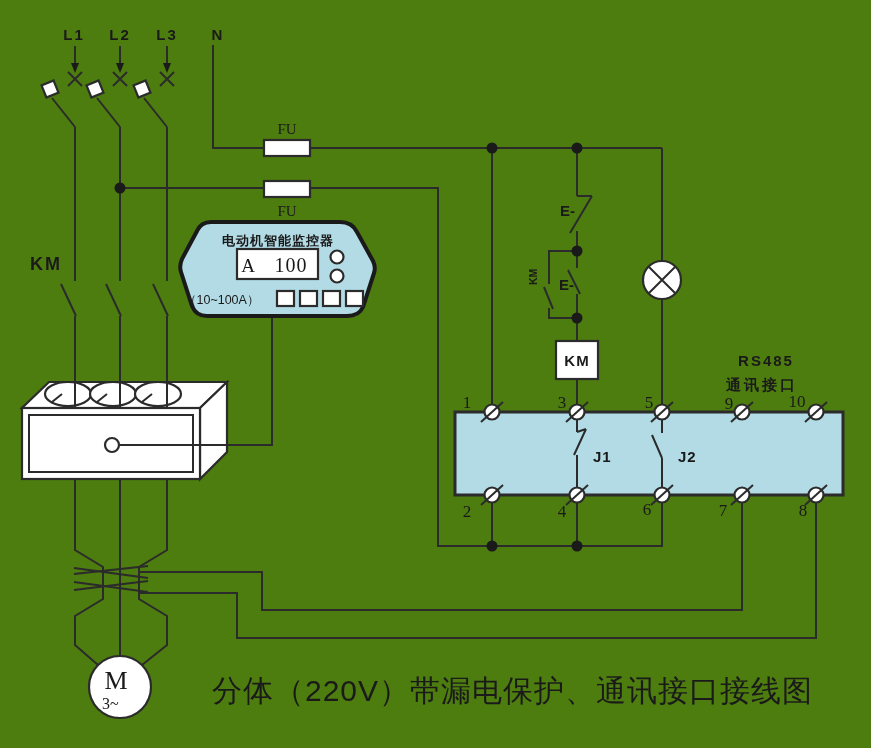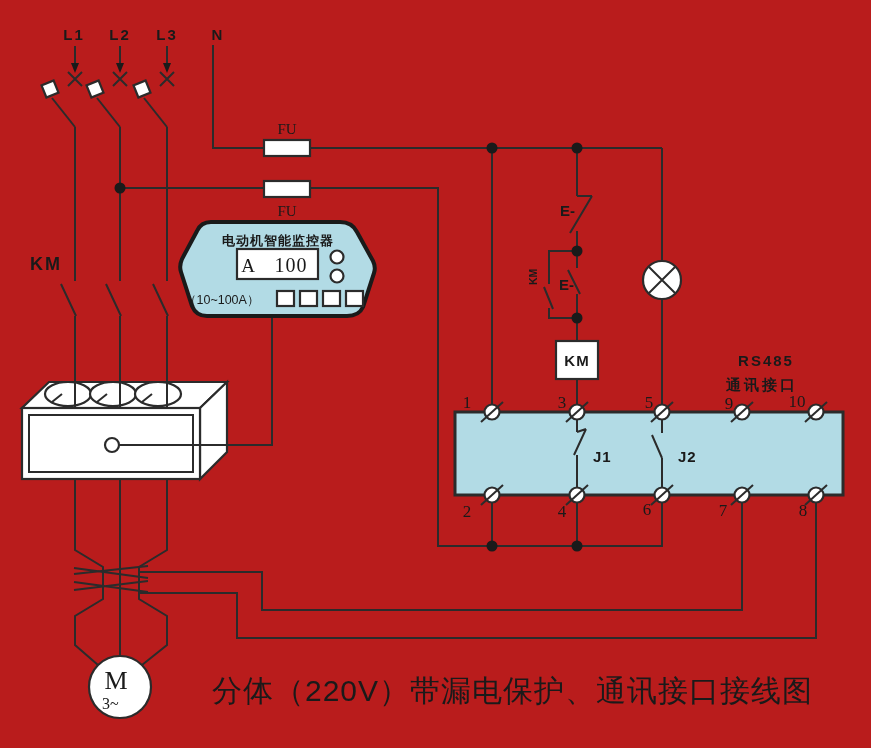--- a/index.html
+++ b/index.html
@@ -1,16 +1,16 @@
 <!DOCTYPE html>
 <html><head>
 <meta charset="utf-8">
 <style>
   html,body { margin:0; padding:0; background:#ffffff; }
-  .stage { width:871px; height:748px; position:relative; background:#b91c1c; }
+  .stage { width:871px; height:748px; position:relative; background:#4d7c0f; }
   svg { display:block; }
   text { fill:#1a1a1a; }
   .sans  { font-family:"Liberation Sans", sans-serif; }
   .serif { font-family:"Liberation Serif", serif; }
   .b { font-weight:bold; }
   .w  { stroke:#2b2b2b; stroke-width:2;   fill:none; }
   .wf { stroke:#2b2b2b; stroke-width:2.2; fill:#ffffff; }
   .dot { fill:#1a1a1a; stroke:none; }
 </style>
 </head>

